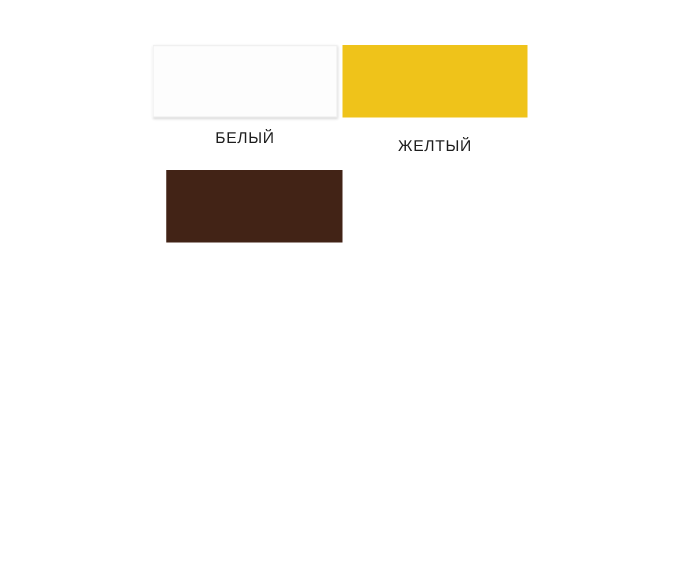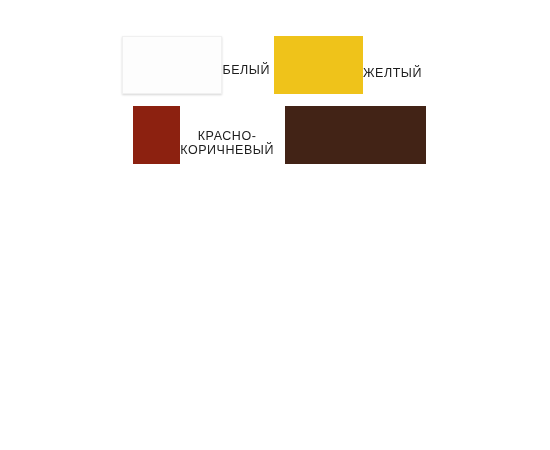--- a/index.html
+++ b/index.html
@@ -30,21 +30,21 @@
     top: 36px;
     width: 304px;
     display: flex;
     flex-wrap: wrap;
   }
 
   .cell {
     width: 152px;
     box-sizing: border-box;
     display: flex;
-    flex-direction: row;
+    flex-direction: column;
     align-items: center;
   }
 
   
   .cell.col-left  { padding-right: 4px; }
   .cell.col-right { padding-left: 11px; }
 
   .swatch {
     width: 148px;
     height: 58px;
@@ -84,25 +84,20 @@
       <span class="swatch has-edge" style="background:#FDFDFD;"></span>
       <span class="label">БЕЛЫЙ</span>
     </div>
 
 
     <div class="cell col-left row-2">
       <span class="swatch" style="background:#EFC31A;"></span>
       <span class="label">ЖЕЛТЫЙ</span>
     </div>
 
-    <div class="cell col-right row-2">
-      <span class="swatch" style="background:#8C2110;"></span>
-      <span class="label">КРАСНО-
-КОРИЧНЕВЫЙ</span>
-    </div>
 
 
     <div class="cell col-right row-3">
       <span class="swatch" style="background:#422316;"></span>
     </div>
 
 
 
   </div>
 </div>

